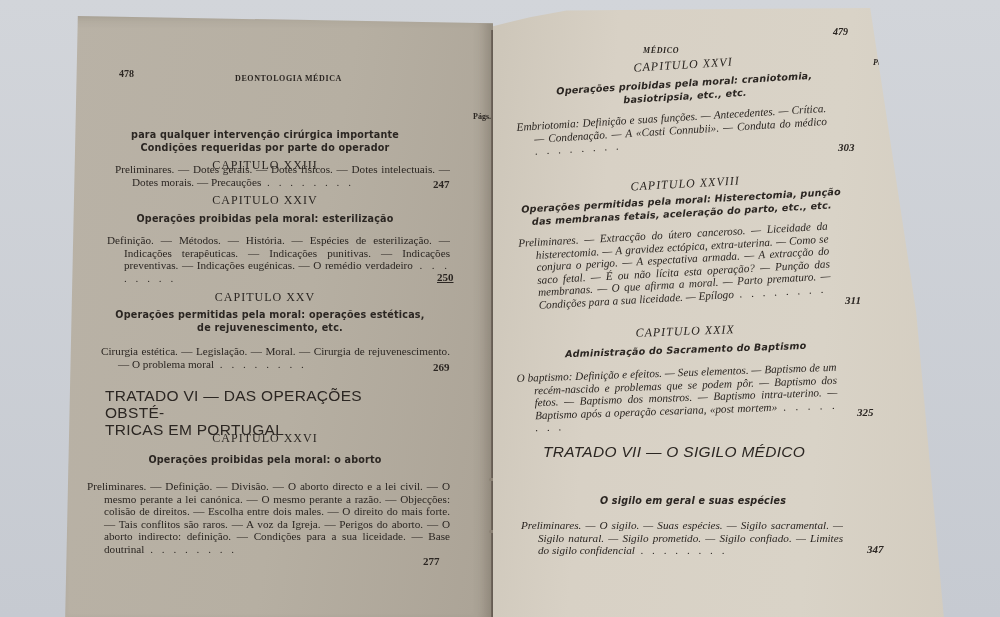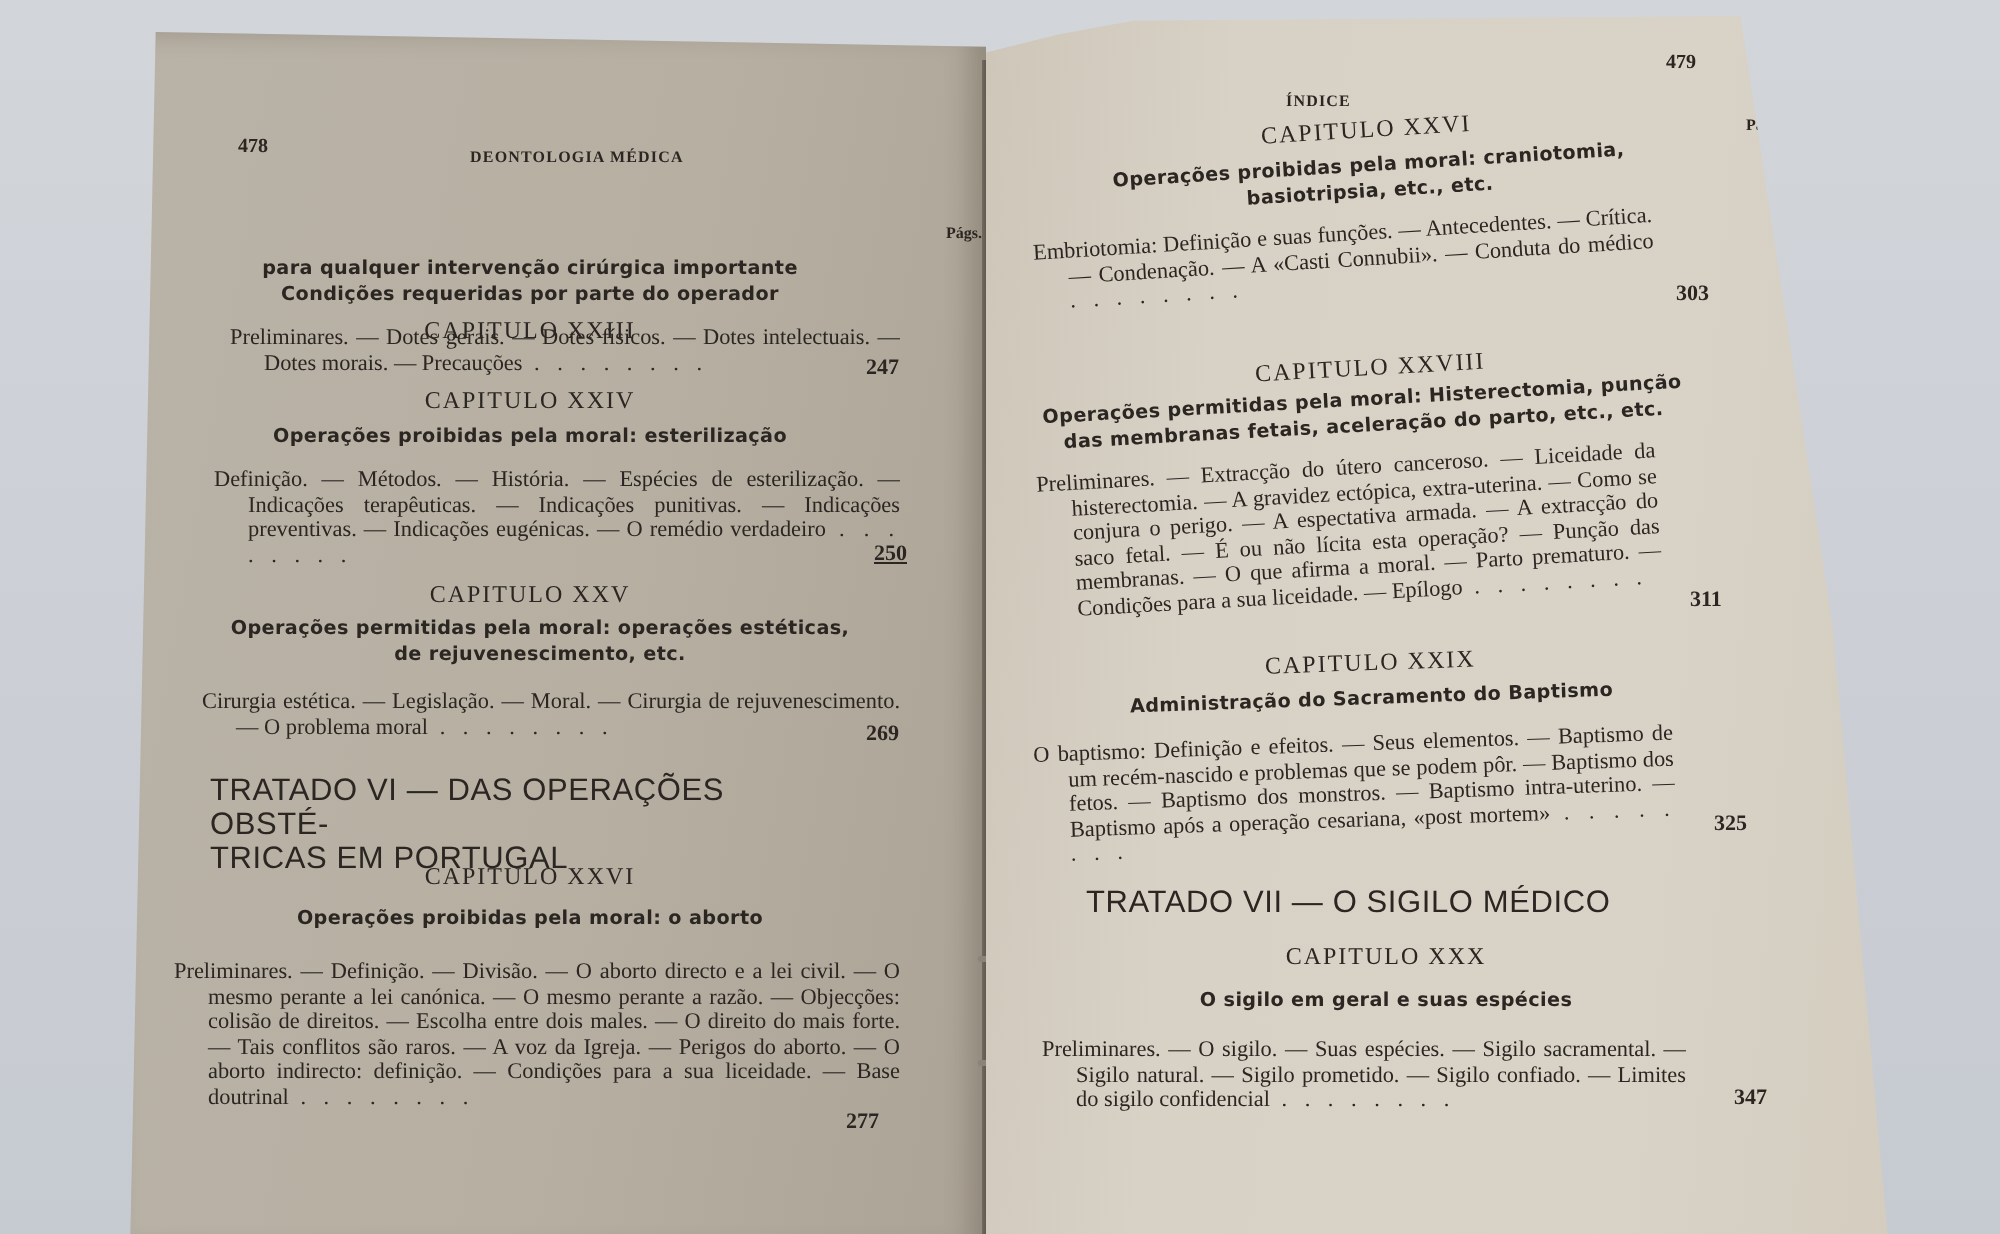--- a/index.html
+++ b/index.html
@@ -31,20 +31,21 @@
     clip-path: polygon(3% 0%, 100% 1.2%, 100% 100%, 0% 100%);
     box-shadow: inset -8px 0 12px rgba(60,50,40,0.25);
   }
   .page-right {
     left: 493px;
     top: 8px;
     width: 460px;
     height: 609px;
     background: linear-gradient(95deg, #cdc6b9 0%, #d8d1c5 25%, #d9d3c7 70%, #d3ccbf 100%);
     clip-path: polygon(0% 3%, 8% 1.5%, 16% 0.4%, 82% 0%, 92% 50%, 98% 100%, 0% 100%);
+    font-style: italic;
   }
   .spine {
     position: absolute;
     left: 491px;
     top: 30px;
     width: 3px;
     height: 590px;
     background: linear-gradient(90deg, #6a5f55, #4a423b);
     opacity: 0.8;
   }
@@ -162,21 +163,21 @@
     <div class="entry" style="left:22px; width:363px; top:464px;"><span>Preliminares. — Definição. — Divisão. — O aborto directo e a lei civil. — O mesmo perante a lei canónica. — O mesmo perante a razão. — Objecções: colisão de direitos. — Escolha entre dois males. — O direito do mais forte. — Tais conflitos são raros. — A voz da Igreja. — Perigos do aborto. — O aborto indirecto: definição. — Condições para a sua liceidade. — Base doutrinal</span><span class="dots"></span></div>
     <div class="pgref" style="left:358px; top:527px;margin-top:12px;">277</div>
   </div>
 
   <div class="spine"></div>
   <div class="stitch" style="left:489px; top:478px;"></div>
   <div class="stitch" style="left:489px; top:530px;"></div>
 
   <div class="page page-right">
     <div class="pagenum" style="left:340px; top:18px;">479</div>
-    <div class="running-head" style="left:150px; top:38px;">ÍNDICE</div>
+    <div class="running-head" style="left:150px; top:38px;">MÉDICO</div>
     <div class="pags" style="left:332px; top:50px;">Págs.</div>
 
     <div class="rotated-block" style="left:20px; top:60px; width:360px; transform: rotate(-3.5deg);">
       <div class="chap" style="position:relative; width:300px; margin-left:20px;">CAPITULO XXVI</div>
       <div class="subtitle" style="position:relative; width:320px; margin-left:10px; margin-top:4px;">
         <div>Operações proibidas pela moral: craniotomia,</div>
         <div>basiotripsia, etc., etc.</div>
       </div>
       <div class="entry" style="position:relative; width:310px; margin-top:8px;"><span>Embriotomia: Definição e suas funções. — Antecedentes. — Crítica. — Condenação. — A «Casti Connubii». — Conduta do médico</span><span class="dots"></span></div>
     </div>
@@ -198,21 +199,20 @@
         <div>Administração do Sacramento do Baptismo</div>
       </div>
       <div class="entry" style="position:relative; width:320px; margin-top:10px;"><span>O baptismo: Definição e efeitos. — Seus elementos. — Baptismo de um recém-nascido e problemas que se podem pôr. — Baptismo dos fetos. — Baptismo dos monstros. — Baptismo intra-uterino. — Baptismo após a operação cesariana, «post mortem»</span><span class="dots"></span></div>
     </div>
     <div class="pgref" style="left:364px; top:398px;">325</div>
 
     <div class="tratado" style="left:50px; width:300px; top:435px;">
       <div>TRATADO VII — O SIGILO MÉDICO</div>
     </div>
 
-    <div class="chap" style="left:60px; width:280px; top:463px;">CAPITULO XXX</div>
     <div class="subtitle" style="left:40px; width:320px; top:486px;">
       <div>O sigilo em geral e suas espécies</div>
     </div>
     <div class="entry" style="left:28px; width:322px; top:511px;"><span>Preliminares. — O sigilo. — Suas espécies. — Sigilo sacramental. — Sigilo natural. — Sigilo prometido. — Sigilo confiado. — Limites do sigilo confidencial</span><span class="dots"></span></div>
     <div class="pgref" style="left:374px; top:535px;">347</div>
   </div>
 
 </div>
 
 </body></html>

